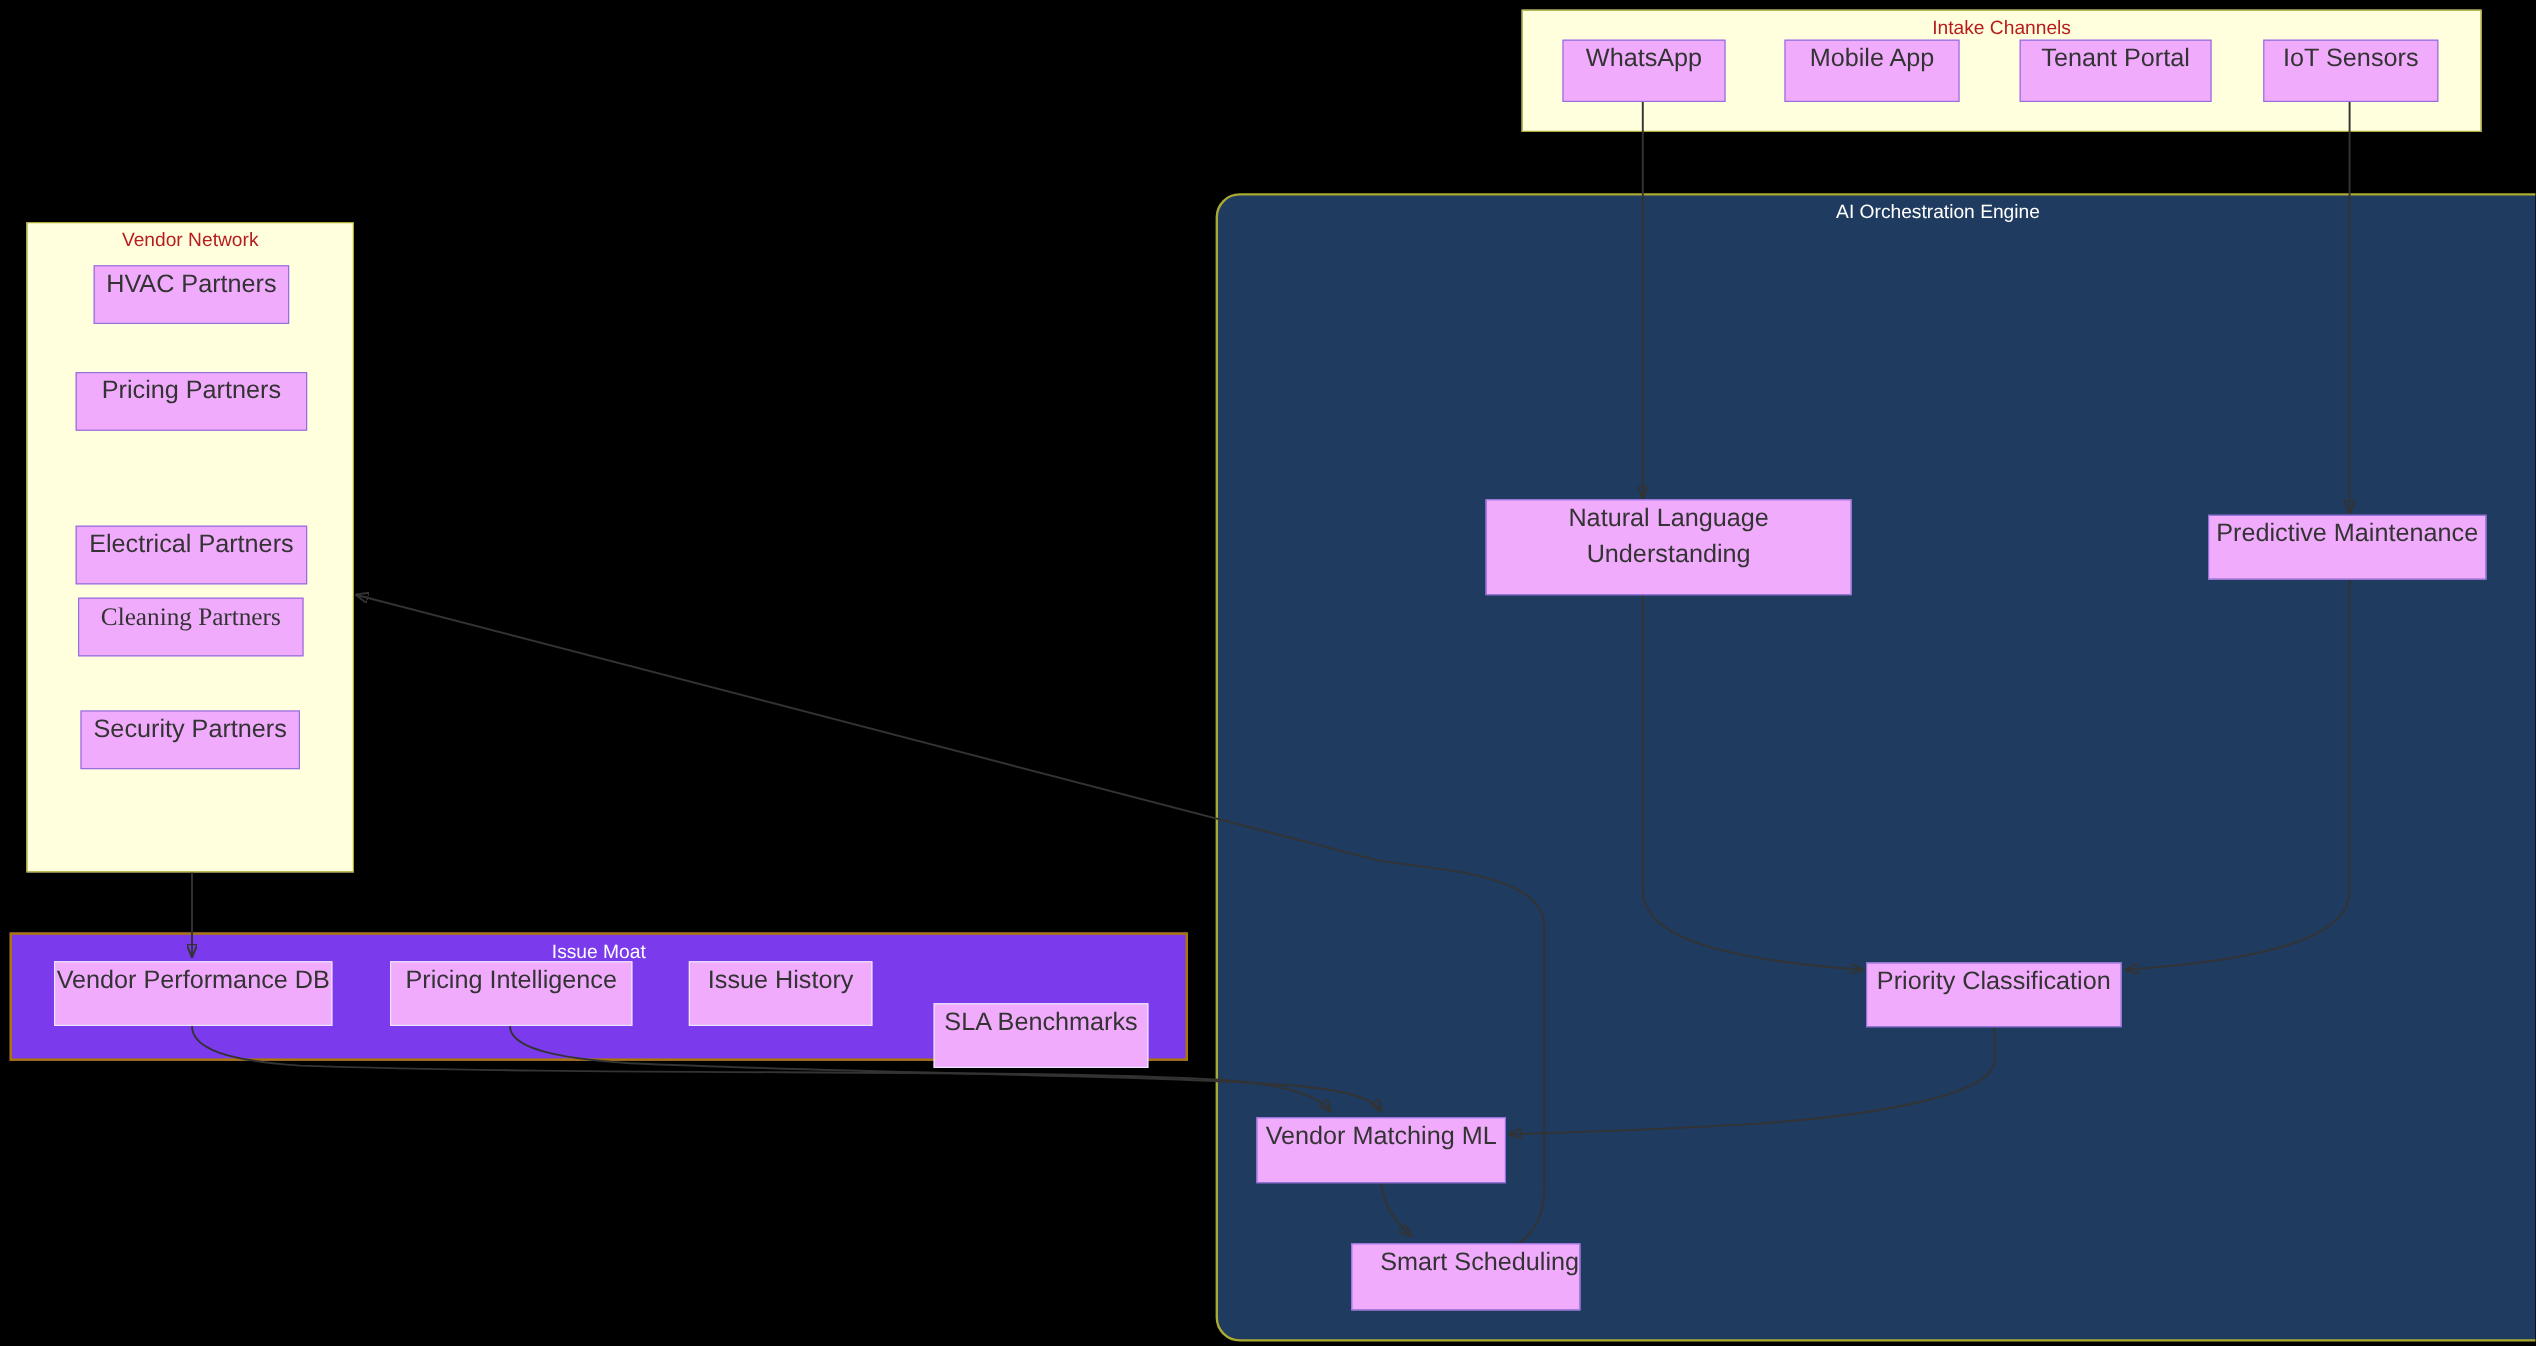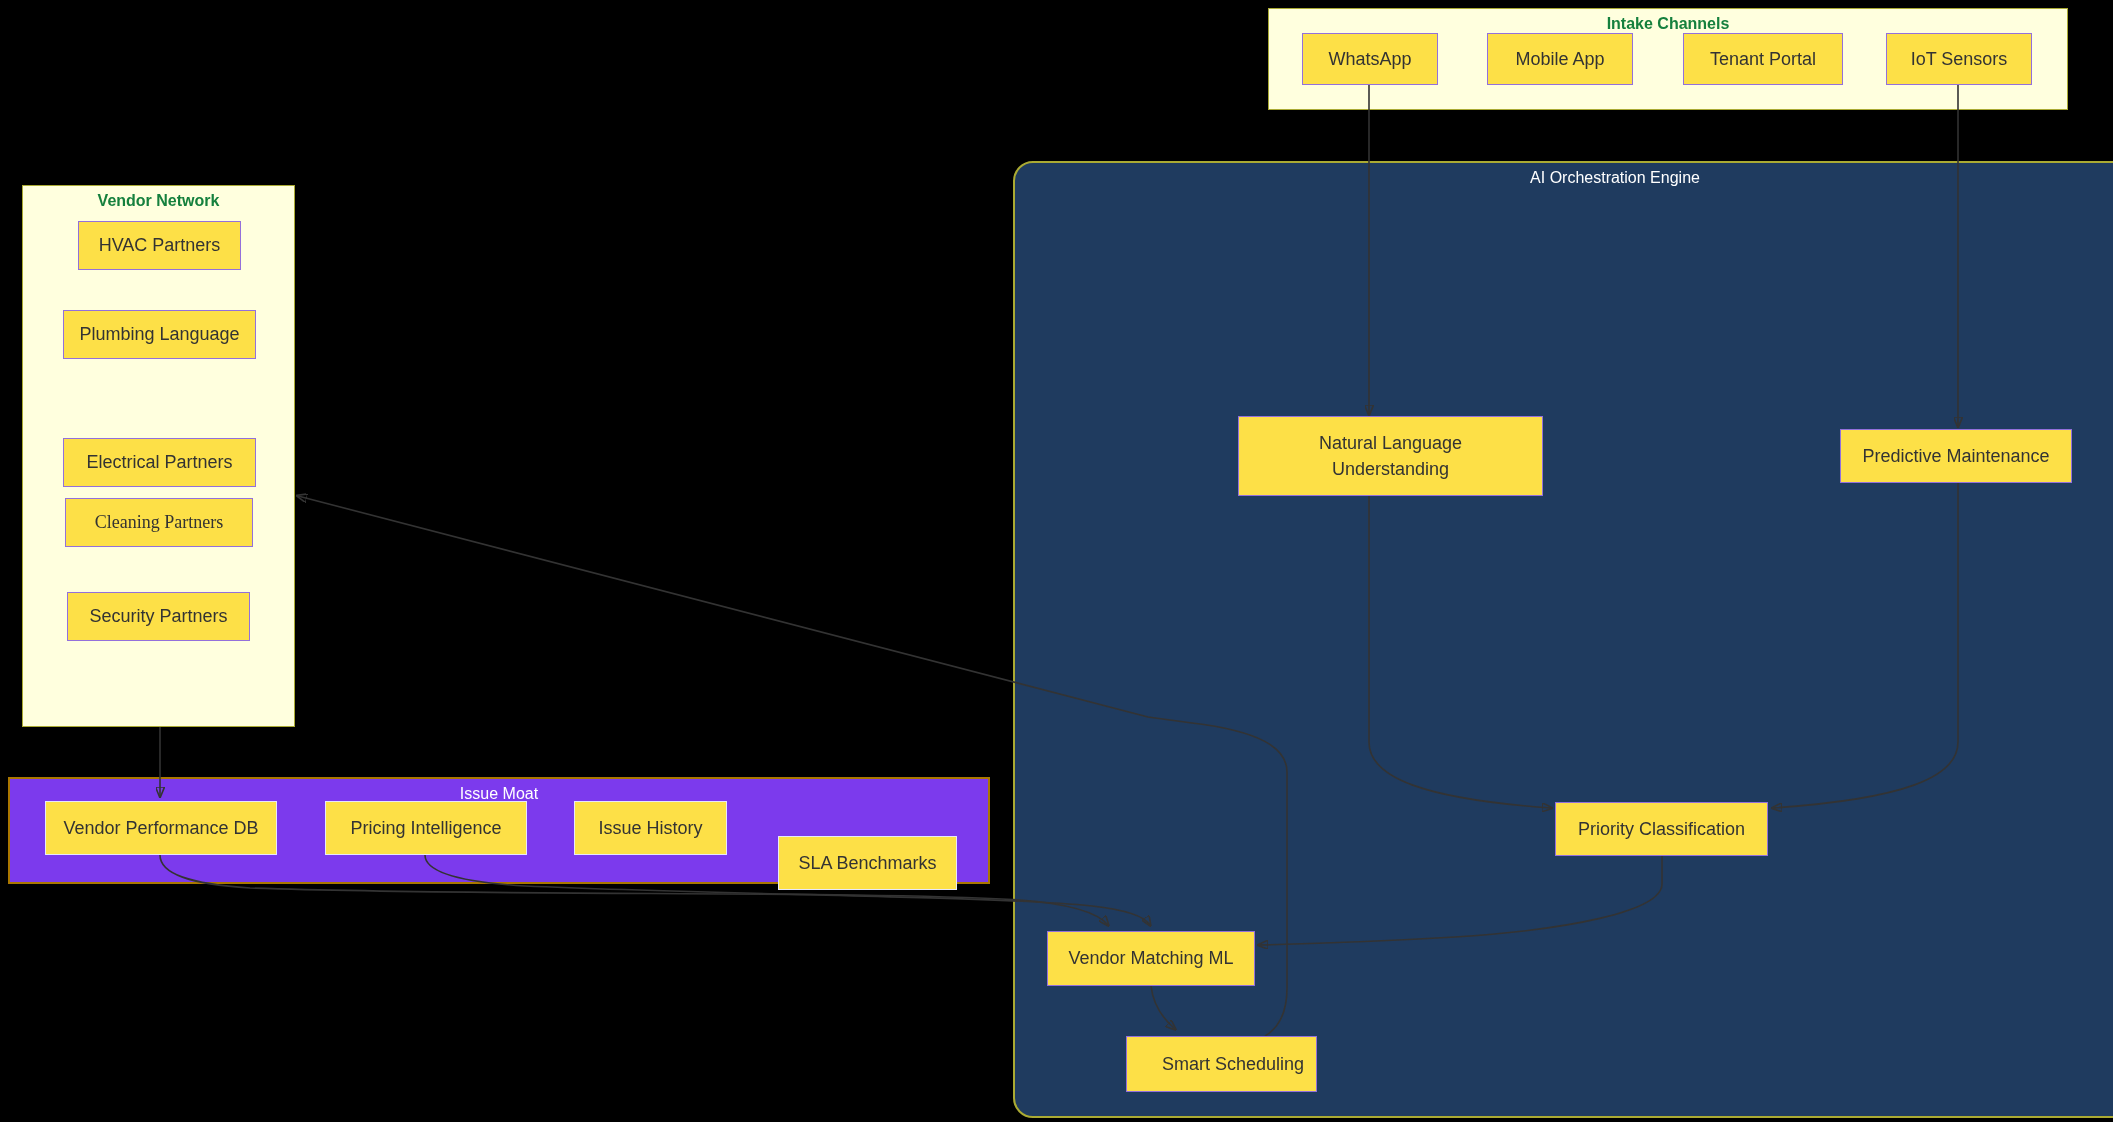--- a/index.html
+++ b/index.html
@@ -9,30 +9,30 @@
     background:#000;
     font-family:"Liberation Sans", sans-serif;
     overflow:hidden;
   }
   .cluster{position:absolute;box-sizing:border-box;}
   .cluster .cluster-title{
     position:absolute;top:5px;left:0;width:100%;
     text-align:center;font-size:16px;line-height:1.2;
   }
   .cluster.yellow{background:#ffffde;border:1.5px solid #aaaa33;}
-  .cluster.yellow .cluster-title{color:#15803d;font-weight:bold;}
+  .cluster.yellow .cluster-title{color:#b91c1c;}
   .cluster.purple{background:#7c3aed;border:2px solid #aa7700;}
   .cluster.purple .cluster-title{color:#ffffff;}
   .cluster.navy{background:#1f3b5f;border:2px solid #aaaa33;}
   .cluster.navy .cluster-title{color:#ffffff;}
   .node{
     position:absolute;box-sizing:border-box;
-    background:#fde047;border:1.3px solid #9370db;
-    display:flex;align-items:center;justify-content:center;
-    color:#333333;font-size:18px;text-align:center;line-height:1.45;
+    background:#f0abfc;border:1.3px solid #9370db;
+    display:flex;justify-content:center;
+    color:#333333;font-size:21px;text-align:center;line-height:1.45;
   }
   .node.light-border{border-color:#e8e8fa;}
   .node span{display:block;}
   .node.wrap span{width:175px;}
   svg.edges{position:absolute;left:0;top:0;pointer-events:none;}
   svg.edges path{fill:none;stroke:#333333;stroke-width:1.6px;}
 </style>
 </head>
 <body>
 
@@ -82,21 +82,21 @@
     <span>Tenant Portal</span>
   </div>
   <div class="node" style="left:1886px;top:33px;width:146px;height:52px;">
     <span>IoT Sensors</span>
   </div>
 
   <div class="node" style="left:78px;top:221px;width:163px;height:49px;">
     <span>HVAC Partners</span>
   </div>
   <div class="node" style="left:63px;top:310px;width:193px;height:49px;">
-    <span>Plumbing Language</span>
+    <span>Pricing Partners</span>
   </div>
   <div class="node" style="left:63px;top:404px;width:193px;height:49px;margin-top:34px;">
     <span>Electrical Partners</span>
   </div>
   <div class="node" style="left:65px;top:498px;width:188px;height:49px;font-family:Liberation Serif, serif;">
     <span>Cleaning Partners</span>
   </div>
   <div class="node" style="left:67px;top:592px;width:183px;height:49px;">
     <span>Security Partners</span>
   </div>

